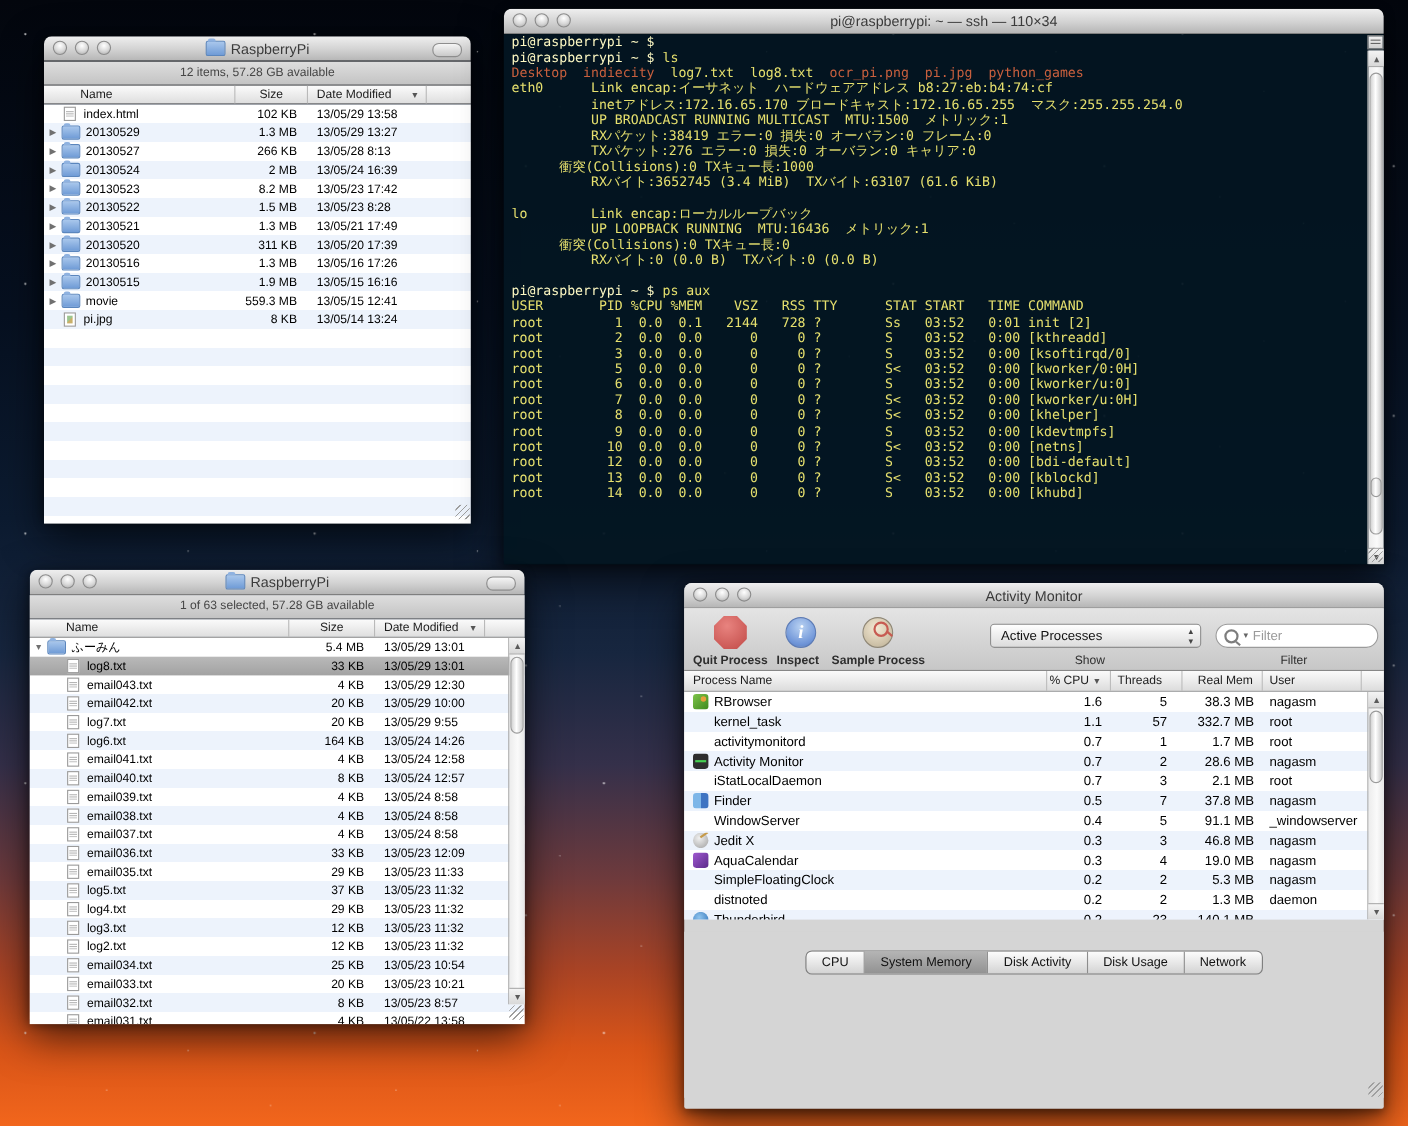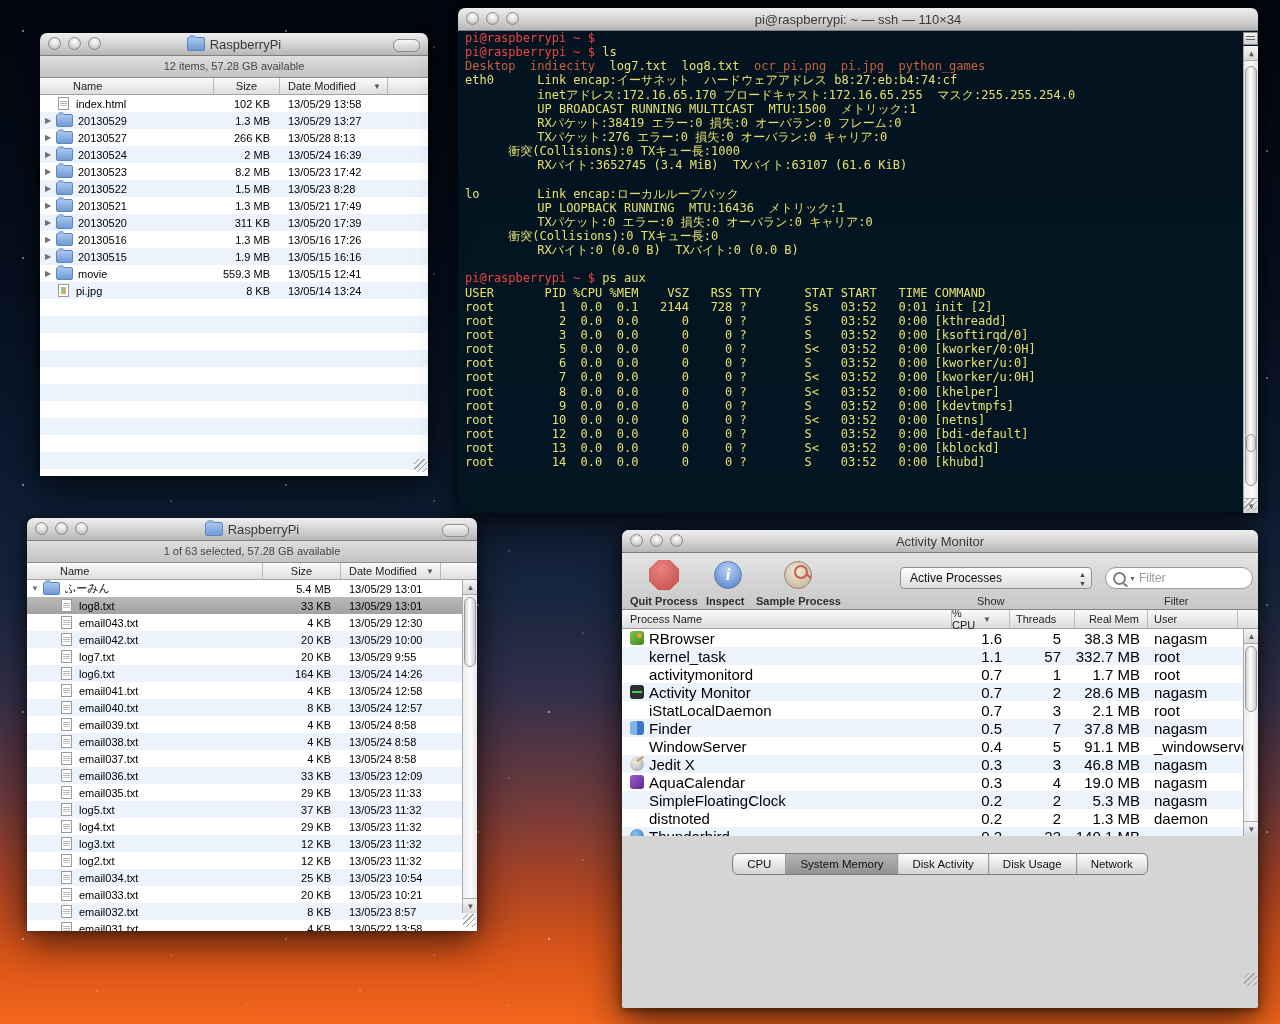--- a/index.html
+++ b/index.html
@@ -67,21 +67,21 @@
       border-left:1px solid #ababab;box-sizing:border-box;}
   .sb-thumb{position:absolute;left:1px;width:12px;border-radius:7px;border:1px solid #9a9a9a;box-sizing:border-box;
       background:linear-gradient(90deg,#d2d2d2,#ffffff 45%,#cbcbcb);}
   .sb-btn{position:absolute;left:0;width:15px;height:15px;font-size:8px;color:#5a5a5a;text-align:center;line-height:15px;
       background:linear-gradient(#f4f4f4,#d8d8d8);border-top:1px solid #ababab;box-sizing:border-box;}
   .sb-btn.top{border-top:none;border-bottom:1px solid #ababab;}
   
   #terminal .term-body{position:relative;height:482px;background:rgba(3,22,33,.93);overflow:hidden;
       font-family:"DejaVu Sans Mono",monospace;font-size:12px;}
   .term-line{height:14.15px;line-height:14.15px;white-space:pre;padding-left:7px;}
-  .t-p{color:#ef4444;} .t-y{color:#e6e06e;} .t-o{color:#c9603e;}
+  .t-p{color:#fef9c3;} .t-y{color:#e6e06e;} .t-o{color:#c9603e;}
   .term-split{position:absolute;right:0;top:1px;width:15px;height:13px;background:linear-gradient(#f2f2f2,#cfcfcf);
       border:1px solid #8d8d8d;box-sizing:border-box;}
   .term-split::before{content:"";position:absolute;left:2px;right:2px;top:3px;height:1px;background:#666;box-shadow:0 3px 0 #666;}
   
   #activity-monitor{background:#d5d5d5;border-radius:7px 7px 2px 2px;}
   .am-toolbar{height:56px;background:linear-gradient(#e4e4e4,#c7c7c7);border-bottom:1px solid #878787;position:relative;font-size:11px;color:#2e2e2e;}
   .tb-ico-label{position:absolute;white-space:nowrap;font-weight:bold;}
   .octagon{position:absolute;width:30px;height:30px;background:radial-gradient(circle at 40% 30%,#e8837f,#c14a47);
       clip-path:polygon(30% 0,70% 0,100% 30%,100% 70%,70% 100%,30% 100%,0 70%,0 30%);}
   .info-circle{position:absolute;width:28px;height:28px;border-radius:50%;
@@ -97,45 +97,45 @@
   .filter-box{position:absolute;left:483px;top:14px;width:148px;height:22px;border:1px solid #9b9b9b;border-radius:11px;
       background:#fff;display:flex;align-items:center;font-size:12px;color:#9a9a9a;box-sizing:border-box;padding-left:7px;gap:3px;}
   .mag{width:9px;height:9px;border:2px solid #7d7d7d;border-radius:50%;position:relative;flex:0 0 9px;}
   .mag::after{content:"";position:absolute;right:-4px;bottom:-3px;width:5px;height:2px;background:#7d7d7d;transform:rotate(40deg);}
   .mag-chev{font-size:7px;color:#666;}
   .tb-group-label{position:absolute;top:42px;font-size:11px;color:#2e2e2e;}
   .am-hd{height:18px;display:flex;background:linear-gradient(#fbfbfb,#dcdcdc);border-bottom:1px solid #9f9f9f;
       font-size:11px;color:#1c1c1c;align-items:center;}
   .am-hd .hcell{height:100%;display:flex;align-items:center;box-sizing:border-box;border-right:1px solid #bcbcbc;}
   .h-pname{flex:0 0 330px;padding-left:8px;}
-  .h-cpu{flex:0 0 58px;justify-content:flex-end;padding-right:18px;gap:3px;}
+  .h-cpu{flex:0 0 58px;justify-content:flex-end;padding-right:8px;gap:3px;}
   .h-thr{flex:0 0 65px;padding-left:6px;}
   .h-mem{flex:0 0 73px;justify-content:flex-end;padding-right:8px;}
   .h-usr{flex:0 0 90px;padding-left:6px;}
   .h-fill{flex:1;}
   .am-list{position:relative;height:207px;overflow:hidden;
       background:repeating-linear-gradient(180deg,#ffffff 0 18px,#edf3fc 18px 36px);}
-  .am-row{height:18px;display:flex;align-items:center;font-size:15px;color:#000;}
+  .am-row{height:18px;display:flex;align-items:center;font-size:12px;color:#000;}
   .p-name{flex:0 0 330px;display:flex;align-items:center;box-sizing:border-box;padding-left:8px;white-space:nowrap;overflow:hidden;}
   .p-cpu{flex:0 0 58px;text-align:right;box-sizing:border-box;padding-right:8px;}
   .p-thr{flex:0 0 65px;text-align:right;box-sizing:border-box;padding-right:14px;}
   .p-mem{flex:0 0 73px;text-align:right;box-sizing:border-box;padding-right:8px;}
   .p-usr{flex:0 0 90px;box-sizing:border-box;padding-left:6px;}
   .pic{width:14px;height:14px;margin-right:5px;border-radius:3px;flex:0 0 14px;}
   .pic.none{background:transparent;}
   .pic.rbrowser-icon{background:linear-gradient(135deg,#7ec34a,#3f8a1e);position:relative;}
   .pic.rbrowser-icon::after{content:"";position:absolute;right:2px;top:2px;width:5px;height:5px;border-radius:50%;background:#e8a13c;}
   .pic.activity-monitor-icon{background:#2e2e2e;position:relative;}
   .pic.activity-monitor-icon::after{content:"";position:absolute;left:2px;right:2px;top:6px;height:2px;background:#46d052;}
   .pic.finder-icon{background:linear-gradient(90deg,#7db6e8 50%,#3f74c2 50%);}
   .pic.jedit-icon{background:radial-gradient(circle at 40% 35%,#f0f0f0,#9f9f9f);border-radius:50%;position:relative;}
   .pic.jedit-icon::after{content:"";position:absolute;right:0;top:1px;width:8px;height:2px;background:#c59a4a;transform:rotate(-35deg);}
   .pic.aquacalendar-icon{background:linear-gradient(135deg,#a05ad0,#5c2a8a);}
   .pic.thunderbird-icon{background:radial-gradient(circle at 40% 35%,#8fc4ee,#2b6db4);border-radius:50%;}
-  .am-bottom{position:relative;height:151px;background:#d5d5d5;font-size:11px;color:#1b1b1b;}
+  .am-bottom{position:relative;height:151px;background:#d5d5d5;font-size:11px;color:#1b1b1b;margin-top:11px;}
   .tabs{position:absolute;left:50%;transform:translateX(-50%);top:17px;display:flex;border:1px solid #7d7d7d;border-radius:6px;overflow:hidden;
       background:linear-gradient(#fdfdfd,#d3d3d3);}
   .seg{padding:0 14px;height:20px;line-height:20px;font-size:11.5px;color:#111;border-right:1px solid #8d8d8d;white-space:nowrap;}
   .seg:last-child{border-right:none;}
   .seg.on{background:linear-gradient(#b4b4b4,#929292);}
 </style>
 </head>
 <body>
 
 <div id="desktop">
@@ -280,21 +280,20 @@
         <div class="term-line"><span class="t-y">eth0      Link encap:イーサネット  ハードウェアアドレス b8:27:eb:b4:74:cf</span></div>
         <div class="term-line"><span class="t-y">          inetアドレス:172.16.65.170 ブロードキャスト:172.16.65.255  マスク:255.255.254.0</span></div>
         <div class="term-line"><span class="t-y">          UP BROADCAST RUNNING MULTICAST  MTU:1500  メトリック:1</span></div>
         <div class="term-line"><span class="t-y">          RXパケット:38419 エラー:0 損失:0 オーバラン:0 フレーム:0</span></div>
         <div class="term-line"><span class="t-y">          TXパケット:276 エラー:0 損失:0 オーバラン:0 キャリア:0</span></div>
         <div class="term-line"><span class="t-y">      衝突(Collisions):0 TXキュー長:1000</span></div>
         <div class="term-line"><span class="t-y">          RXバイト:3652745 (3.4 MiB)  TXバイト:63107 (61.6 KiB)</span></div>
         <div class="term-line"></div>
         <div class="term-line"><span class="t-y">lo        Link encap:ローカルループバック</span></div>
         <div class="term-line"><span class="t-y">          UP LOOPBACK RUNNING  MTU:16436  メトリック:1</span></div>
-        <div class="term-line"><span class="t-y">          TXパケット:0 エラー:0 損失:0 オーバラン:0 キャリア:0</span></div>
         <div class="term-line"><span class="t-y">      衝突(Collisions):0 TXキュー長:0</span></div>
         <div class="term-line"><span class="t-y">          RXバイト:0 (0.0 B)  TXバイト:0 (0.0 B)</span></div>
         <div class="term-line"></div>
         <div class="term-line"><span class="t-p">pi@raspberrypi ~ $ </span><span class="t-y">ps aux</span></div>
         <div class="term-line"><span class="t-y">USER       PID %CPU %MEM    VSZ   RSS TTY      STAT START   TIME COMMAND</span></div>
         <div class="term-line"><span class="t-y">root         1  0.0  0.1   2144   728 ?        Ss   03:52   0:01 init [2]</span></div>
         <div class="term-line"><span class="t-y">root         2  0.0  0.0      0     0 ?        S    03:52   0:00 [kthreadd]</span></div>
         <div class="term-line"><span class="t-y">root         3  0.0  0.0      0     0 ?        S    03:52   0:00 [ksoftirqd/0]</span></div>
         <div class="term-line"><span class="t-y">root         5  0.0  0.0      0     0 ?        S&lt;   03:52   0:00 [kworker/0:0H]</span></div>
         <div class="term-line"><span class="t-y">root         6  0.0  0.0      0     0 ?        S    03:52   0:00 [kworker/u:0]</span></div>

